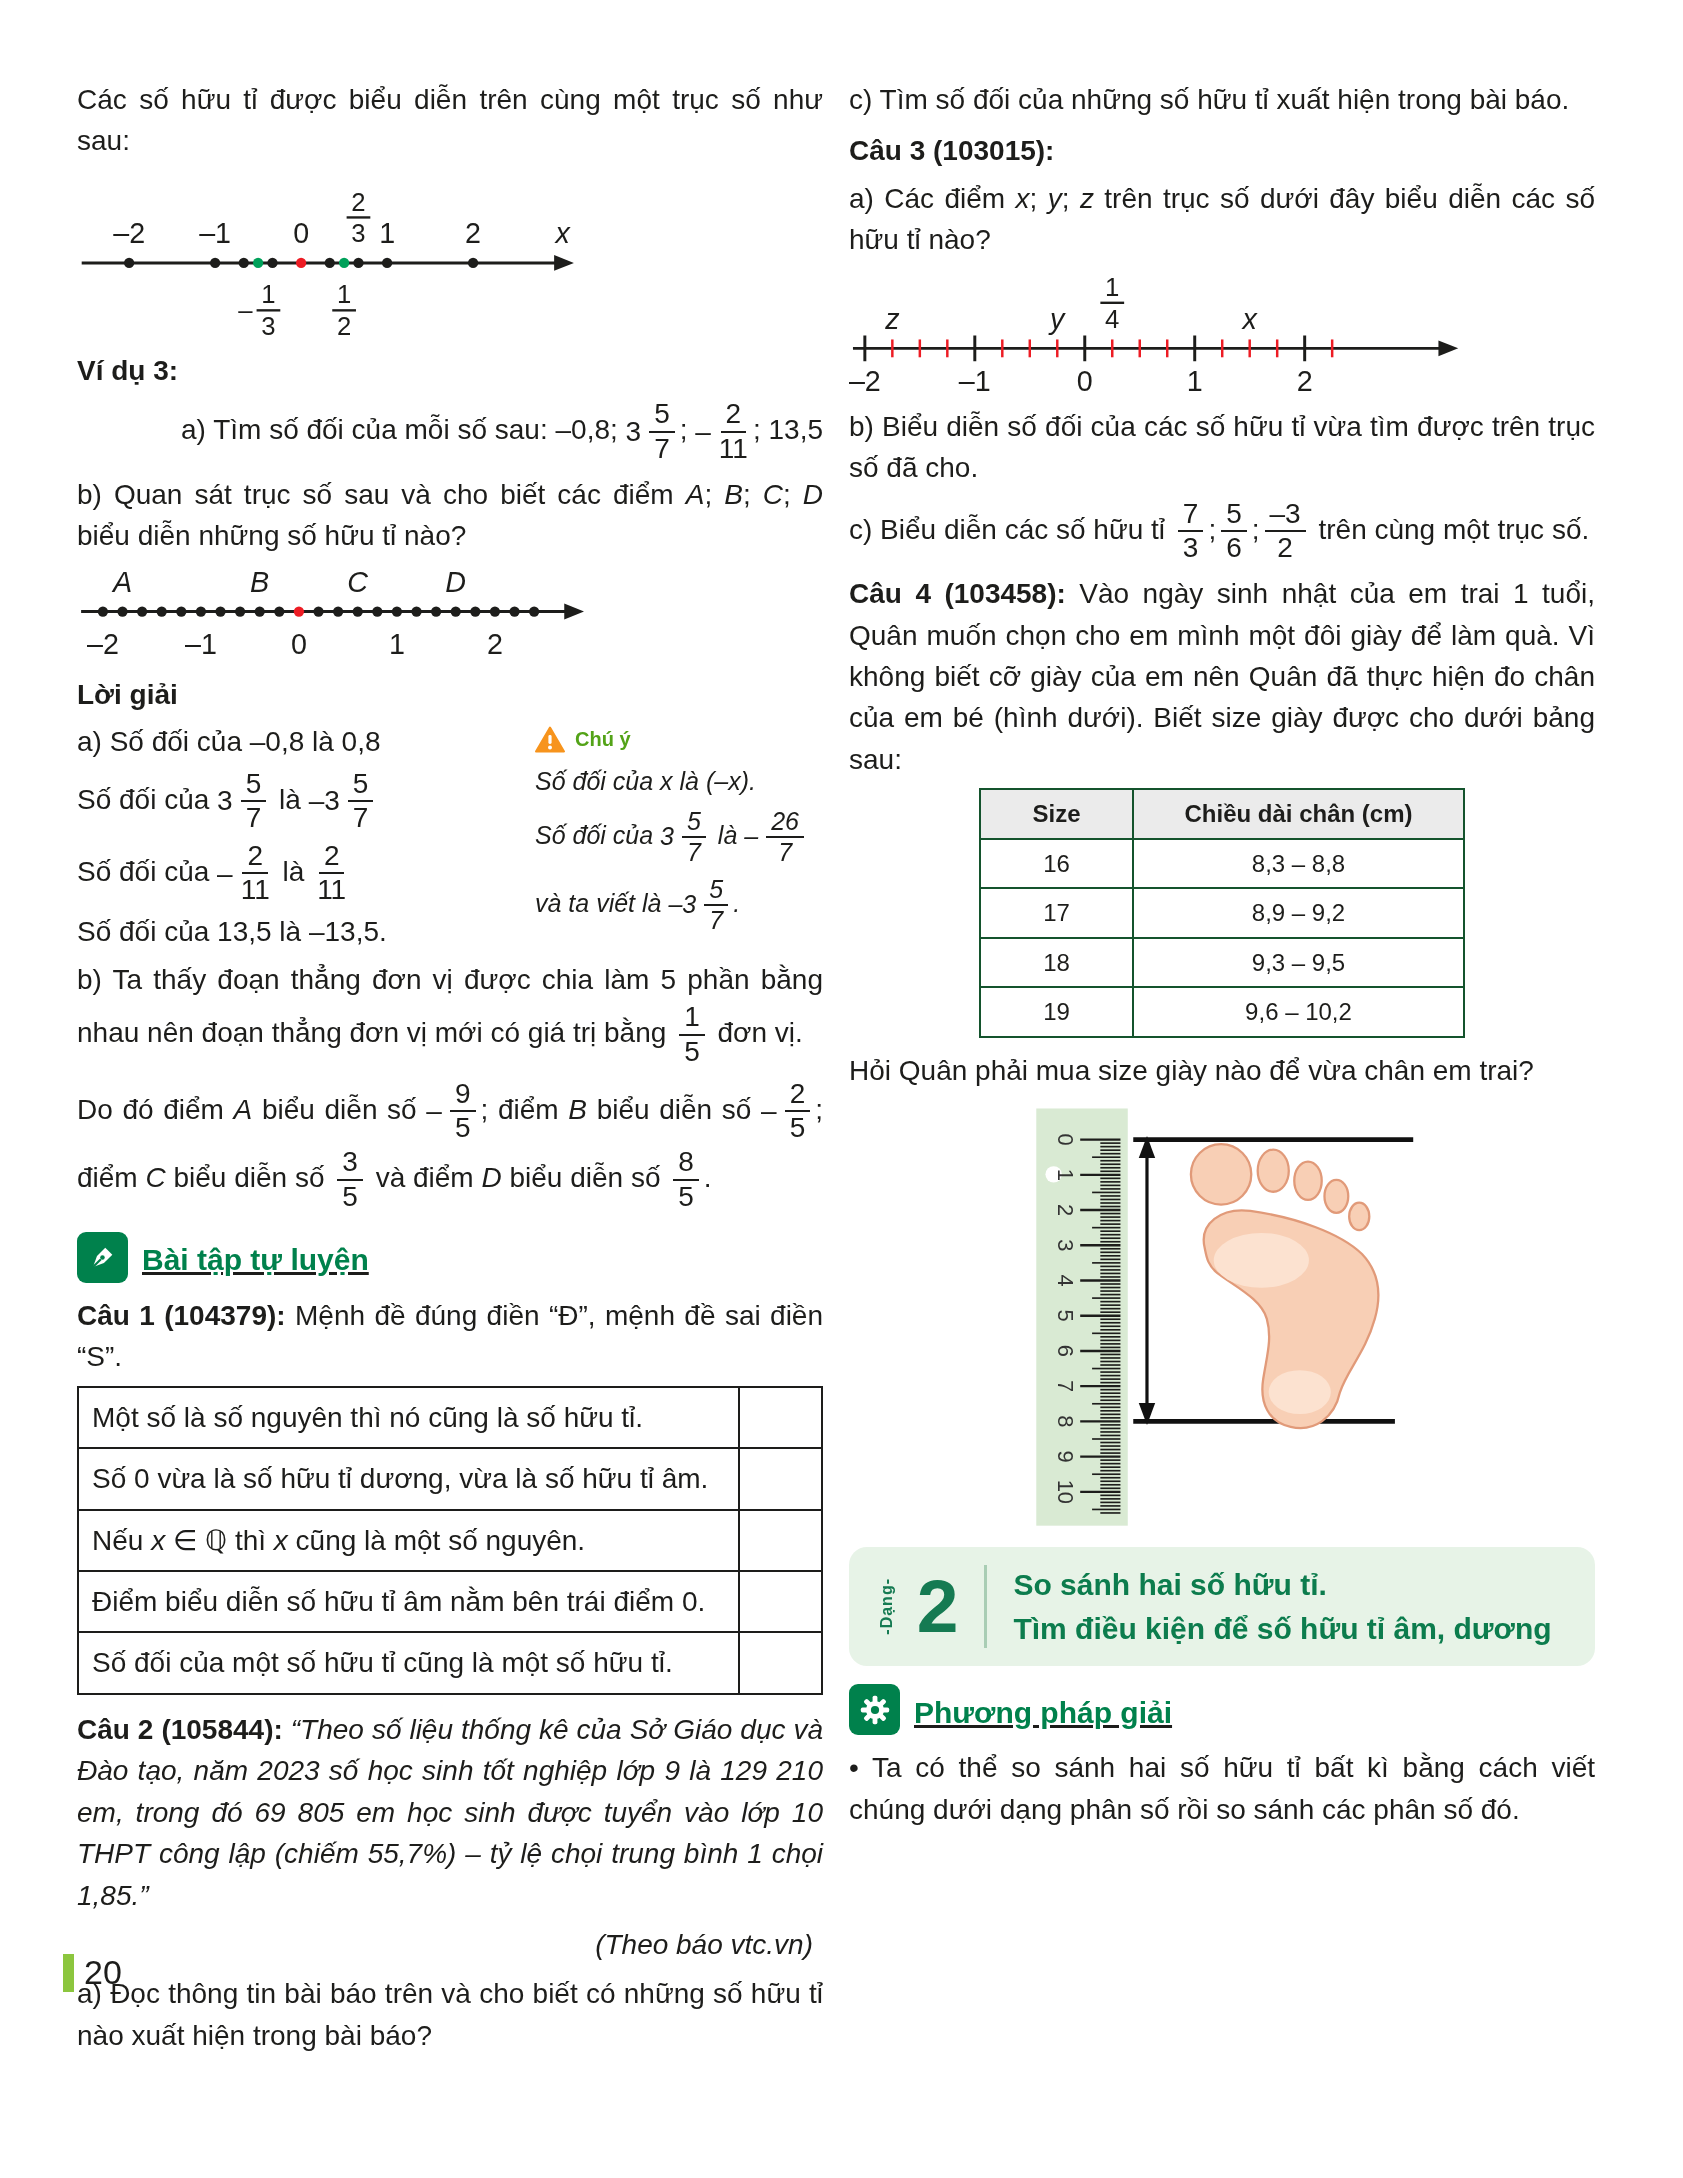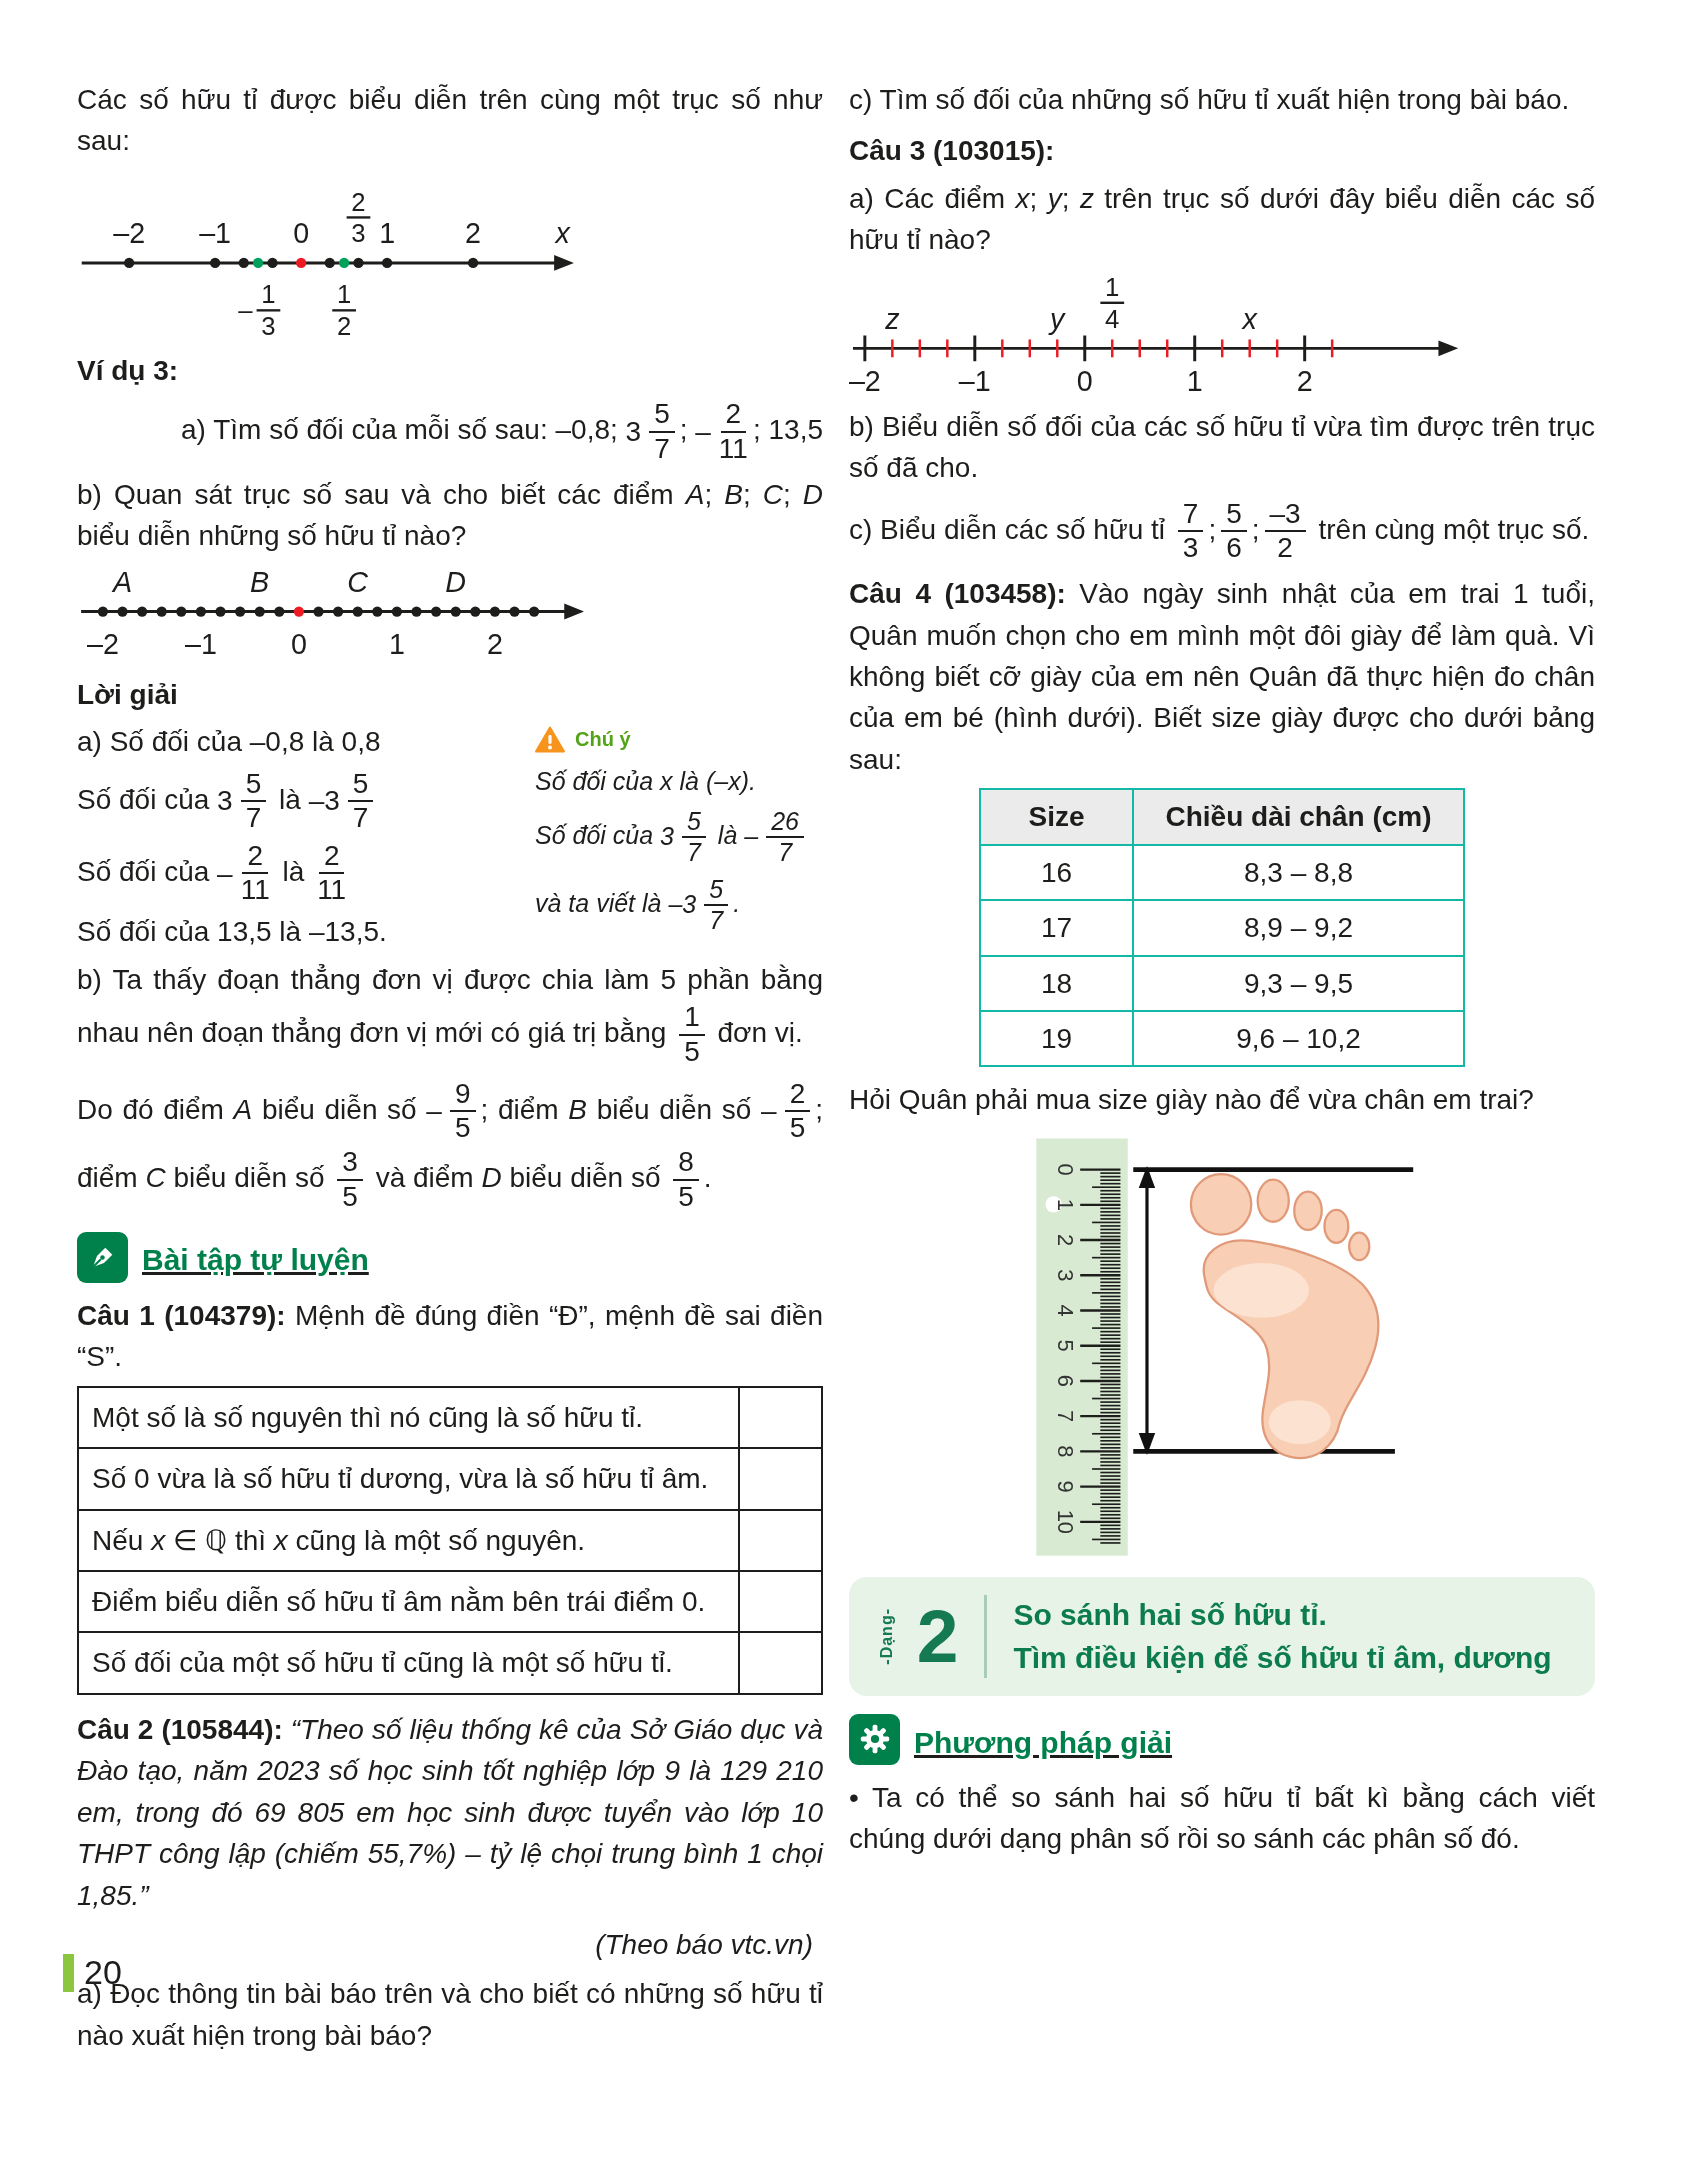--- a/index.html
+++ b/index.html
@@ -37,21 +37,21 @@
   
   .sec-head{display:flex;align-items:flex-end;gap:14px;margin:18px 0 12px;text-decoration:underline;}
   .sec-icon{width:51px;height:51px;border-radius:9px;background:#00814c;display:flex;align-items:center;justify-content:center;flex:0 0 51px;}
   .sec-title{color:#00814c;font-weight:700;font-size:30px;}
   
   .tf-table{border-collapse:collapse;width:100%;margin:8px 0 14px;}
   .tf-table td{border:2.4px solid #1d1d1b;padding:9px 13px;font-size:28px;margin-left:28px;}
   .tf-table td.ans{width:55px;}
   
   .size-table{border-collapse:collapse;margin:6px auto 12px;}
-  .size-table th,.size-table td{border:2px solid #14b8a6;text-align:center;padding:6px 16px;font-size:28px;}
+  .size-table th,.size-table td{border:2px solid #14532d;text-align:center;padding:6px 16px;font-size:24px;}
   .size-table th{background:#ebebeb;font-weight:700;}
   .size-table th:first-child{min-width:119px;}
   .size-table th:last-child{min-width:297px;}
   .src-line{text-align:right;font-style:italic;margin:0 10px 8px 0;}
   
   .foot-fig{display:block;margin:12px auto 8px;}
   
   .dang-box{background:#e7f3e7;border-radius:18px;display:flex;align-items:center;gap:18px;padding:16px 26px;margin:14px 0 18px;}
   .dang-label{writing-mode:vertical-rl;transform:rotate(180deg);color:#157a52;font-weight:700;font-size:16px;letter-spacing:1px;}
   .dang-num{font-size:75px;font-weight:700;color:#157a52;line-height:.9;}

